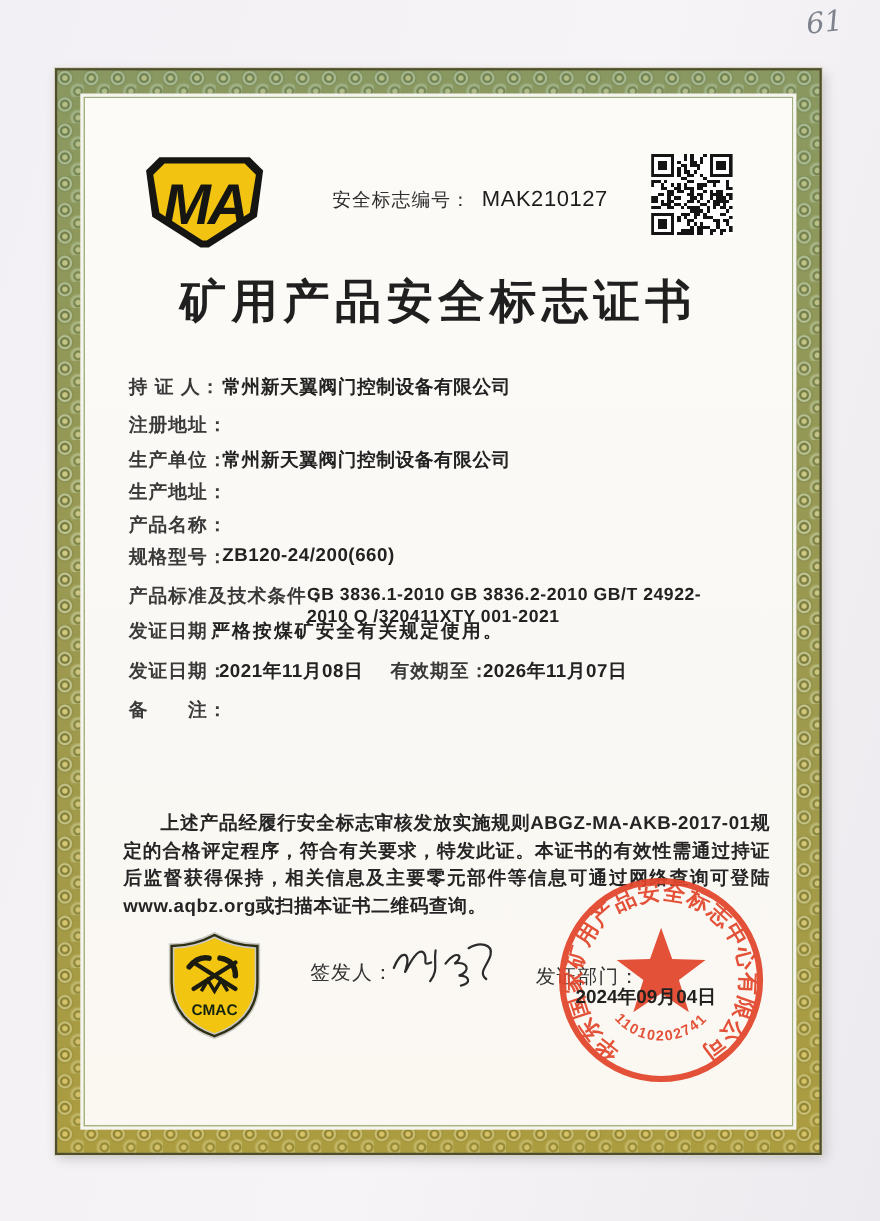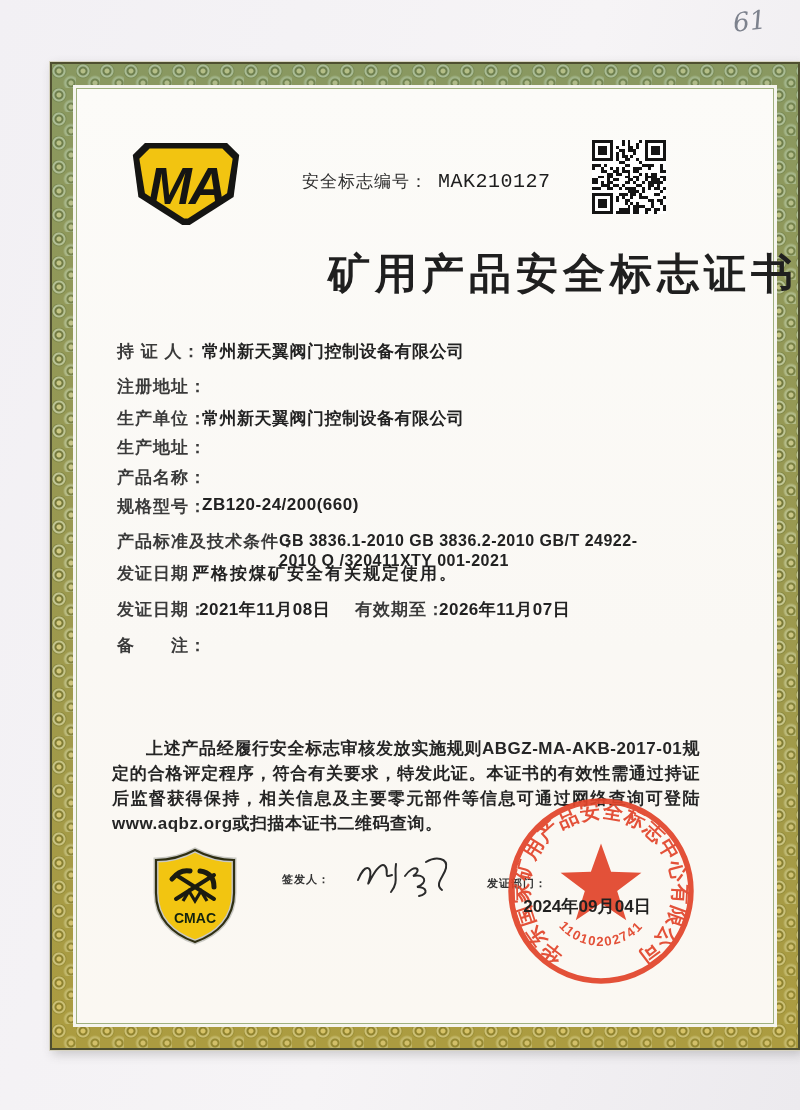--- a/index.html
+++ b/index.html
@@ -14,47 +14,47 @@
     position:absolute; inset:0;
     background:linear-gradient(105deg,#f2f0f4 0%,#f6f4f6 55%,#eceaee 100%);
   }
   .corner-note {
     position:absolute; left:733px; top:6px;
     font-family:"DejaVu Serif", serif; font-style:italic;
     font-size:26px; color:#7d828d; transform:rotate(-6deg);
   }
   
   .cert {
-    position:absolute; left:50px; top:62px; width:750px; height:988px;
+    position:absolute; left:50px; top:62px; width:697px; height:988px;
     background-color:#9a9a58;
     background-image:
       linear-gradient(180deg, rgba(120,150,105,0.50) 0%, rgba(150,150,70,0.35) 45%, rgba(190,158,40,0.50) 100%),
       radial-gradient(circle at 7px 7px, rgba(245,235,170,0.95) 2px, rgba(95,100,50,0.95) 3px 4px, rgba(220,228,198,0.95) 5px 6px, rgba(120,126,66,0.9) 7px, rgba(0,0,0,0) 8px),
       radial-gradient(circle at 19px 19px, rgba(238,232,180,0.9) 2px, rgba(105,112,58,0.9) 3px 4px, rgba(205,214,176,0.9) 5px 6px, rgba(0,0,0,0) 8px);
     background-size:100% 100%, 24px 24px, 24px 24px;
     border:2px solid #4f4f30;
     box-shadow:0 0 0 1px #d8d4c2, 3px 4px 10px rgba(60,60,60,0.25);
   }
   .cert-inner {
     position:absolute; inset:24px;
     background:linear-gradient(180deg,#fcfbf8 0%,#faf8f4 60%,#fbf8f2 100%);
     border:1px solid #9fb07e;
     box-shadow:0 0 0 3px #f6f5ef;
   }
   .abs { position:absolute; }
   
   .ma-logo { left:78px; top:76px; width:112px; height:88px; }
   .certno-line { left:250px; top:106px; display:flex; align-items:flex-start; gap:10px; white-space:nowrap; }
   .certno-label { font-size:17px; color:#2e2e2e; letter-spacing:1px; }
-  .certno-value { font-family:Liberation Mono, monospace; font-size:20px; color:#1d1d1d; letter-spacing:0.5px; }
+  .certno-value { font-family:Liberation Sans, sans-serif; font-size:20px; color:#1d1d1d; letter-spacing:0.5px; }
   .qr { left:540px; top:76px; width:74px; height:74px; }
   .qr svg { width:100%; height:100%; shape-rendering:crispEdges; }
   
   .title {
-    left:0; top:182px; width:100%; text-align:right;
+    left:0; top:182px; width:100%; text-align:center;
     font-size:42px; font-weight:bold; color:#1f1f1f; letter-spacing:5px;
     font-family:"Liberation Serif", serif;
   }
   
   .flabel {
     left:65px; font-size:17px; font-weight:bold; color:#3a3a3a;
     letter-spacing:1px; white-space:nowrap;
   }
   .fvalue {
     left:150px; font-size:17px; font-weight:bold; color:#222;
@@ -69,21 +69,21 @@
   .row10{top:570px}
   
   .statement {
     left:60px; top:672px; width:588px;
     font-size:17px; line-height:25px; font-weight:bold; color:#252525;
     text-align:justify; text-indent:2em; letter-spacing:0.5px;
   }
   
   .cmac { left:98px; top:783px; width:90px; height:98px; }
   .signer-label, .dept-label {
-    font-size:11px; font-weight:bold; color:#333; letter-spacing:1px; white-space:nowrap;
+    font-size:18px; font-weight:normal; color:#333; letter-spacing:1px; white-space:nowrap;
   }
   .signer-label { left:230px; top:808px; }
   .signature { left:298px; top:786px; width:104px; height:56px; }
   .dept-label { left:388px; top:812px;margin-left:47px; }
   .stamp { left:453px; top:731px; width:192px; height:192px; opacity:0.93; }
 </style>
 </head>
 <body>
 
 <div class="sheet">

